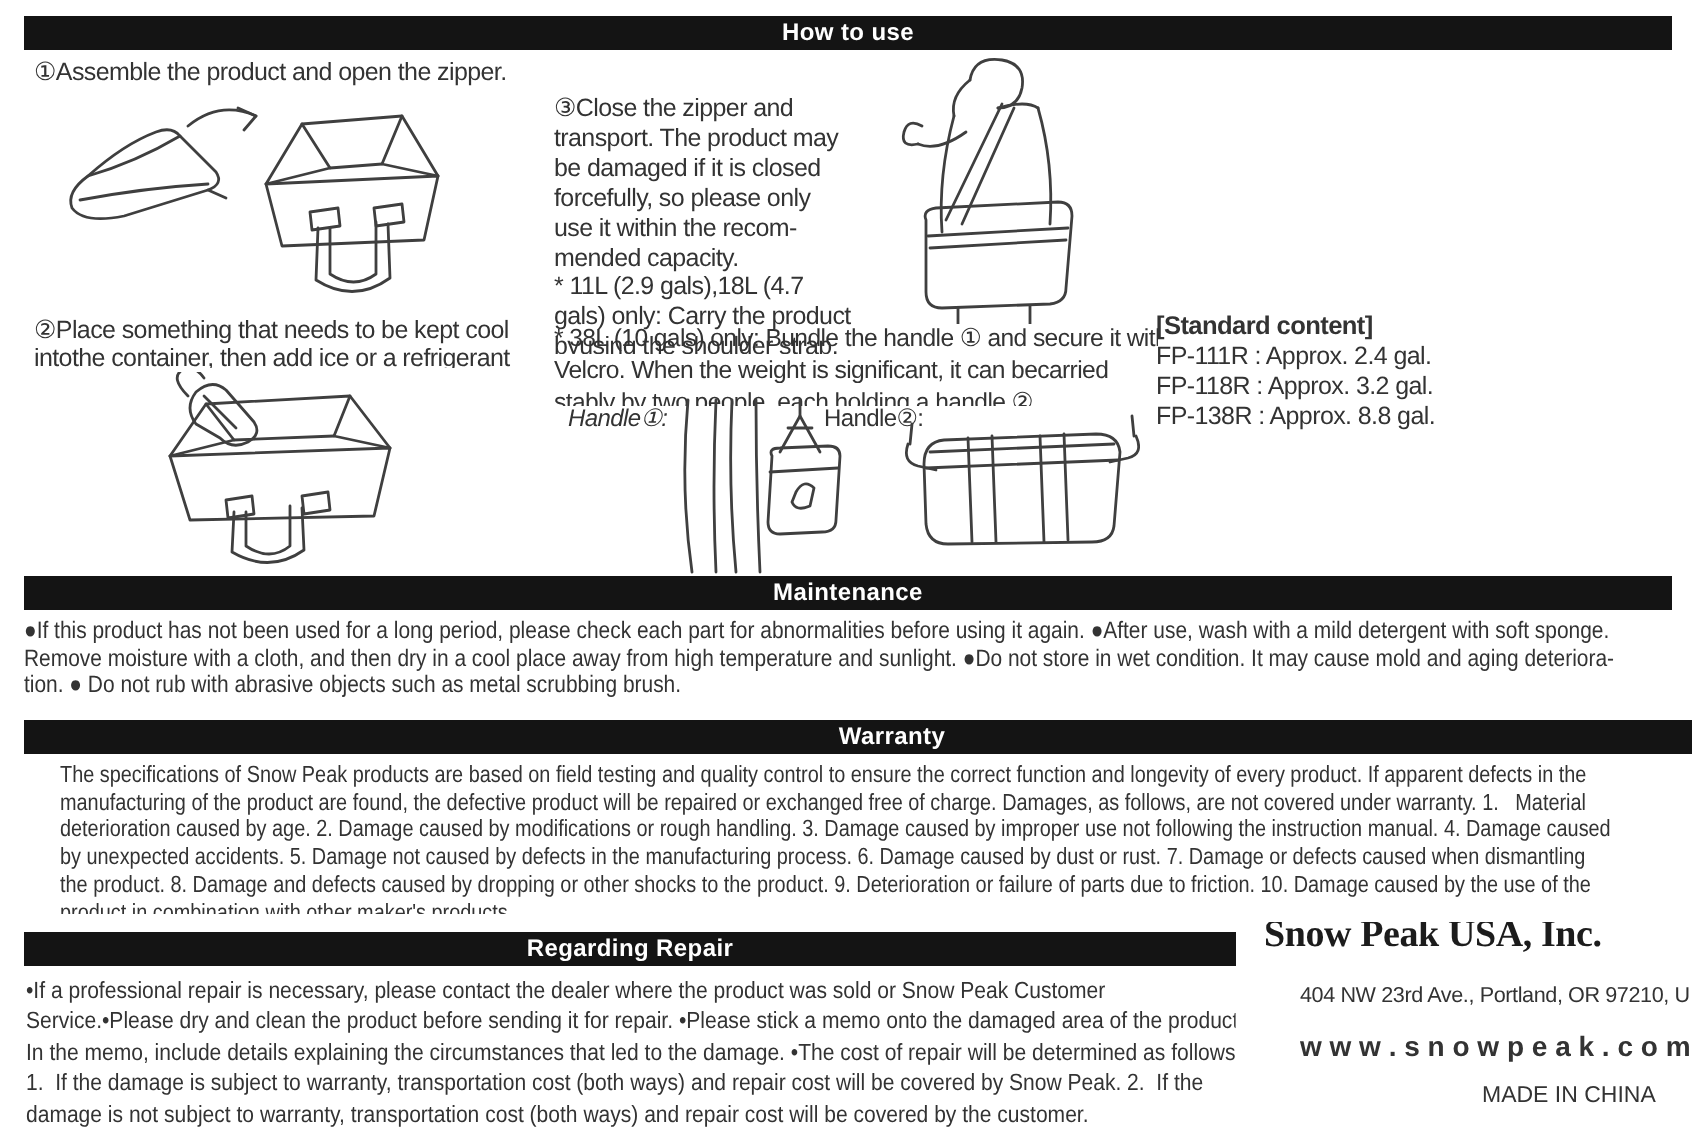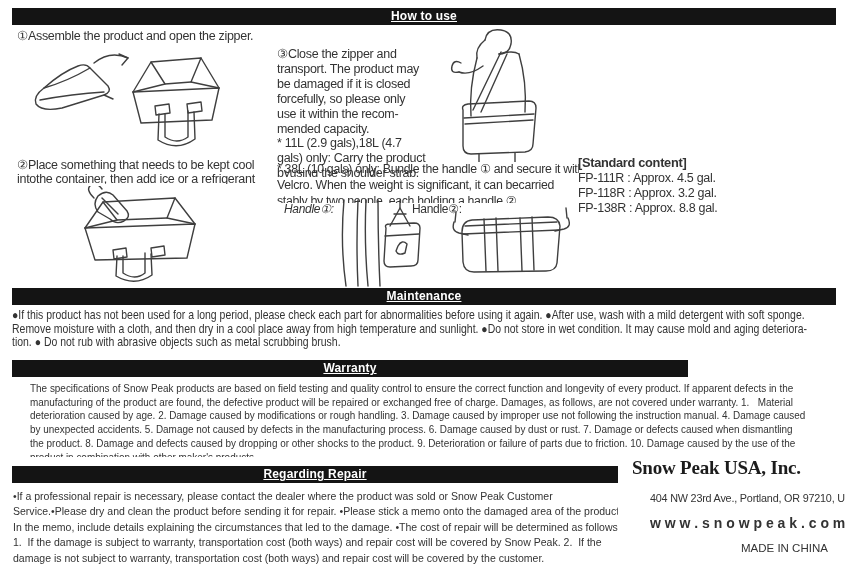--- a/index.html
+++ b/index.html
@@ -4,21 +4,20 @@
 <style>
   html,body{margin:0;padding:0;background:#e8e8e8;}
   .page{
     position:relative;width:847px;height:571px;background:#ffffff;
     overflow:hidden;font-family:"Liberation Sans",sans-serif;color:#2d2d2d;
   }
   .bar{
     position:absolute;background:#141414;color:#ffffff;text-align:center;
     font-weight:bold;font-size:12px;line-height:17px;height:17px;
     letter-spacing:0.2px;
-    text-decoration:underline;
   }
   .txt{
     position:absolute;white-space:pre;overflow:hidden;color:#333333;
     font-size:12.5px;line-height:14.8px;letter-spacing:-0.3px;
   }
   .fig{position:absolute;}
   .fig svg{display:block;width:100%;height:100%;}
   .sketch{stroke:#3f3f3f;fill:none;stroke-width:1.4;stroke-linecap:round;stroke-linejoin:round;}
 
   #bar-howto{left:12px;top:8px;width:824px;}
@@ -33,21 +32,21 @@
   #fig-h1{left:336px;top:198px;width:90px;height:90px;}
   #handle2-label{left:412px;top:202px;width:52px;height:13px;font-size:12px;}
   #fig-h2{left:452px;top:200px;width:118px;height:87px;}
   #step4{left:578px;top:29px;width:262px;height:26px;}
   #std-heading{left:578px;top:156px;width:200px;height:15px;font-weight:bold;font-size:12.8px;}
   #std-items{left:578px;top:171px;width:220px;line-height:15.2px;}
 
   #bar-maint{left:12px;top:288px;width:824px;}
   #maint-body{left:12px;top:309px;width:940px;font-size:11.9px;line-height:13.5px;
     transform:scaleX(0.88);transform-origin:0 0;letter-spacing:0;}
-  #bar-warranty{left:12px;top:360px;width:676px;}
+  #bar-warranty{left:12px;top:360px;width:800px;padding-left:34px;}
   #warranty-body{left:30px;top:381px;width:950px;height:76px;font-size:11.7px;line-height:13.7px;
     transform:scaleX(0.85);transform-origin:0 0;letter-spacing:0;}
   #bar-repair{left:12px;top:466px;width:606px;}
   #repair-body{left:13px;top:488px;width:672px;height:78px;font-size:11.7px;line-height:15.4px;
     transform:scaleX(0.90);transform-origin:0 0;letter-spacing:0;}
 
   #company-name{left:632px;top:461px;width:195px;height:26px;
     font-family:Liberation Serif, serif;font-weight:bold;font-size:19px;letter-spacing:-0.2px;color:#1c1c1c;}
   #company-address{left:650px;top:491px;width:195px;height:13px;font-size:10.8px;letter-spacing:-0.2px;}
   #company-tel{left:650px;top:504px;width:195px;height:13px;font-size:10.8px;letter-spacing:-0.2px;}
@@ -171,21 +170,21 @@
         <path d="M68,18 L70,71 M80,17 L82,70"></path>
         <path d="M2,22 q-3,9 5,11 l9,2"></path>
         <path d="M116,18 q4,9 -4,11 l-9,2"></path>
         <path d="M4,12 L3,22 M114,8 L115,18"></path>
       </g>
     </svg>
   </div>
 
 
   <div class="txt" id="std-heading">[Standard content]</div>
-  <div class="txt" id="std-items"><span>FP-111R : Approx. 4.5 gal.</span>
+  <div class="txt" id="std-items"><span>FP-111R : Approx. 2.4 gal.</span>
 <span>FP-118R : Approx. 3.2 gal.</span>
 <span>FP-138R : Approx. 8.8 gal.</span></div>
 
   <div class="bar" id="bar-maint">
     <span>Maintenance</span>
   </div>
   <div class="txt" id="maint-body">●If this product has not been used for a long period, please check each part for abnormalities before using it again. ●After use, wash with a mild detergent with soft sponge.
 Remove moisture with a cloth, and then dry in a cool place away from high temperature and sunlight. ●Do not store in wet condition. It may cause mold and aging deteriora-
 tion. ● Do not rub with abrasive objects such as metal scrubbing brush.</div>
 

